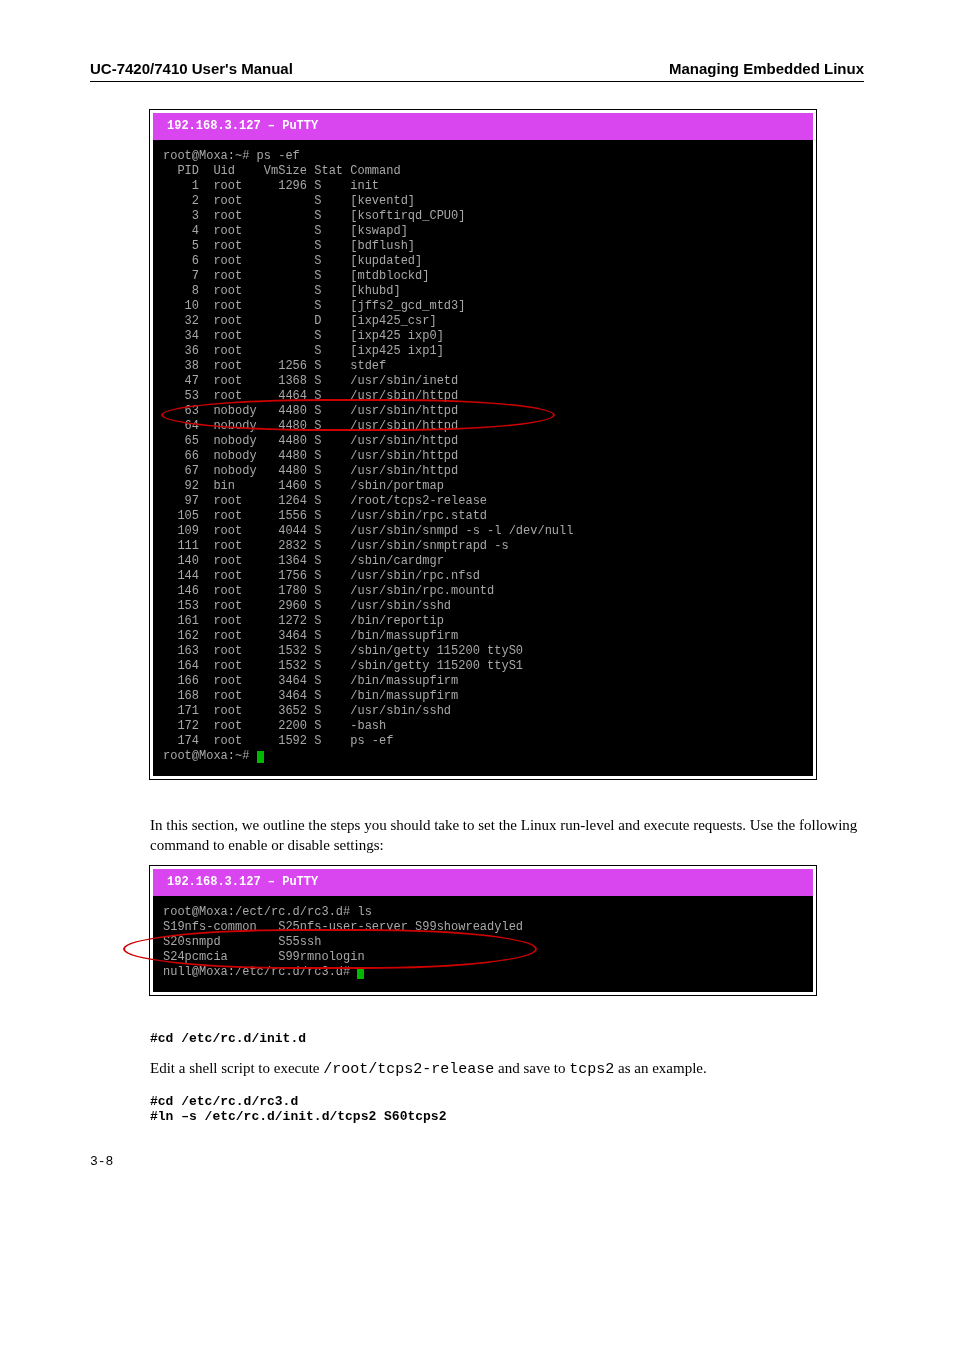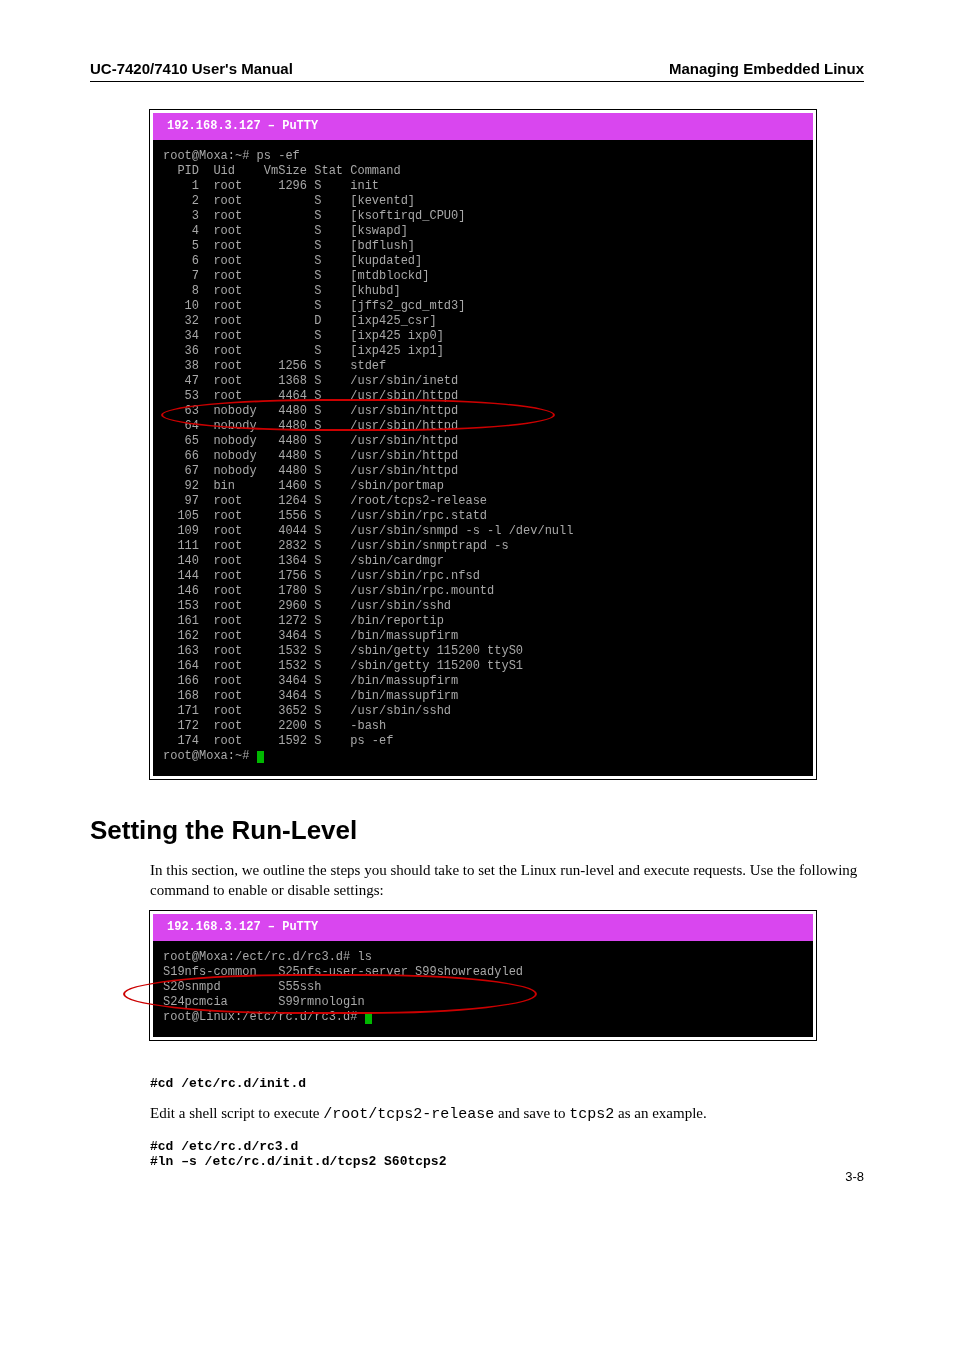--- a/index.html
+++ b/index.html
@@ -94,23 +94,24 @@
     font-weight: bold;
     font-size: 13px;
     margin-left: 60px;
     margin-top: 14px;
   }
   .cmd-inline {
     font-family: "Courier New", monospace;
     font-weight: normal;
   }
   .page-num {
-    text-align: right;
-    font-family: Liberation Sans, sans-serif;
+    text-align: left;
+    font-family: Liberation Mono, monospace;
     font-size: 13px;
+    margin-top: 30px;
   }
 </style>
 </head>
 <body>
 
 <div class="page">
 
   <div class="header-row">
     <div class="header-left">UC-7420/7410 User's Manual</div>
     <div class="header-right">Managing Embedded Linux</div>
@@ -154,32 +155,31 @@
   163  root     1532 S    /sbin/getty 115200 ttyS0
   164  root     1532 S    /sbin/getty 115200 ttyS1
   166  root     3464 S    /bin/massupfirm
   168  root     3464 S    /bin/massupfirm
   171  root     3652 S    /usr/sbin/sshd
   172  root     2200 S    -bash
   174  root     1592 S    ps -ef</span>
 <span>root@Moxa:~# </span><span class="cursor"></span></div>
   </div>
 
-  <h2 class="section">Setting the Run-Level</h2>
   <div class="body-indent">
     <p>In this section, we outline the steps you should take to set the Linux run-level and execute requests. Use the following command to enable or disable settings:</p>
   </div>
 
   <div class="terminal">
     <div class="terminal-title">  192.168.3.127 – PuTTY</div>
     <div class="terminal-body"><div class="ellipse ell2"></div><span>root@Moxa:/ect/rc.d/rc3.d# ls
 S19nfs-common   S25nfs-user-server S99showreadyled
 S20snmpd        S55ssh
 S24pcmcia       S99rmnologin</span>
-<span>root@Linux:/etc/rc.d/rc3.d# </span><span class="cursor"></span></div>
+<span>null@Moxa:/etc/rc.d/rc3.d# </span><span class="cursor"></span></div>
   </div>
 
   <div class="cmd">#cd /etc/rc.d/init.d</div>
 
   <div class="body-indent" style="margin-top:12px;">
     <p><span>Edit a shell script to execute </span><span class="cmd-inline">/root/tcps2-release</span><span> and save to </span><span class="cmd-inline">tcps2</span><span> as an example.</span></p>
   </div>
 
   <div class="cmd" style="white-space:pre;">#cd /etc/rc.d/rc3.d
 #ln –s /etc/rc.d/init.d/tcps2 S60tcps2</div>

